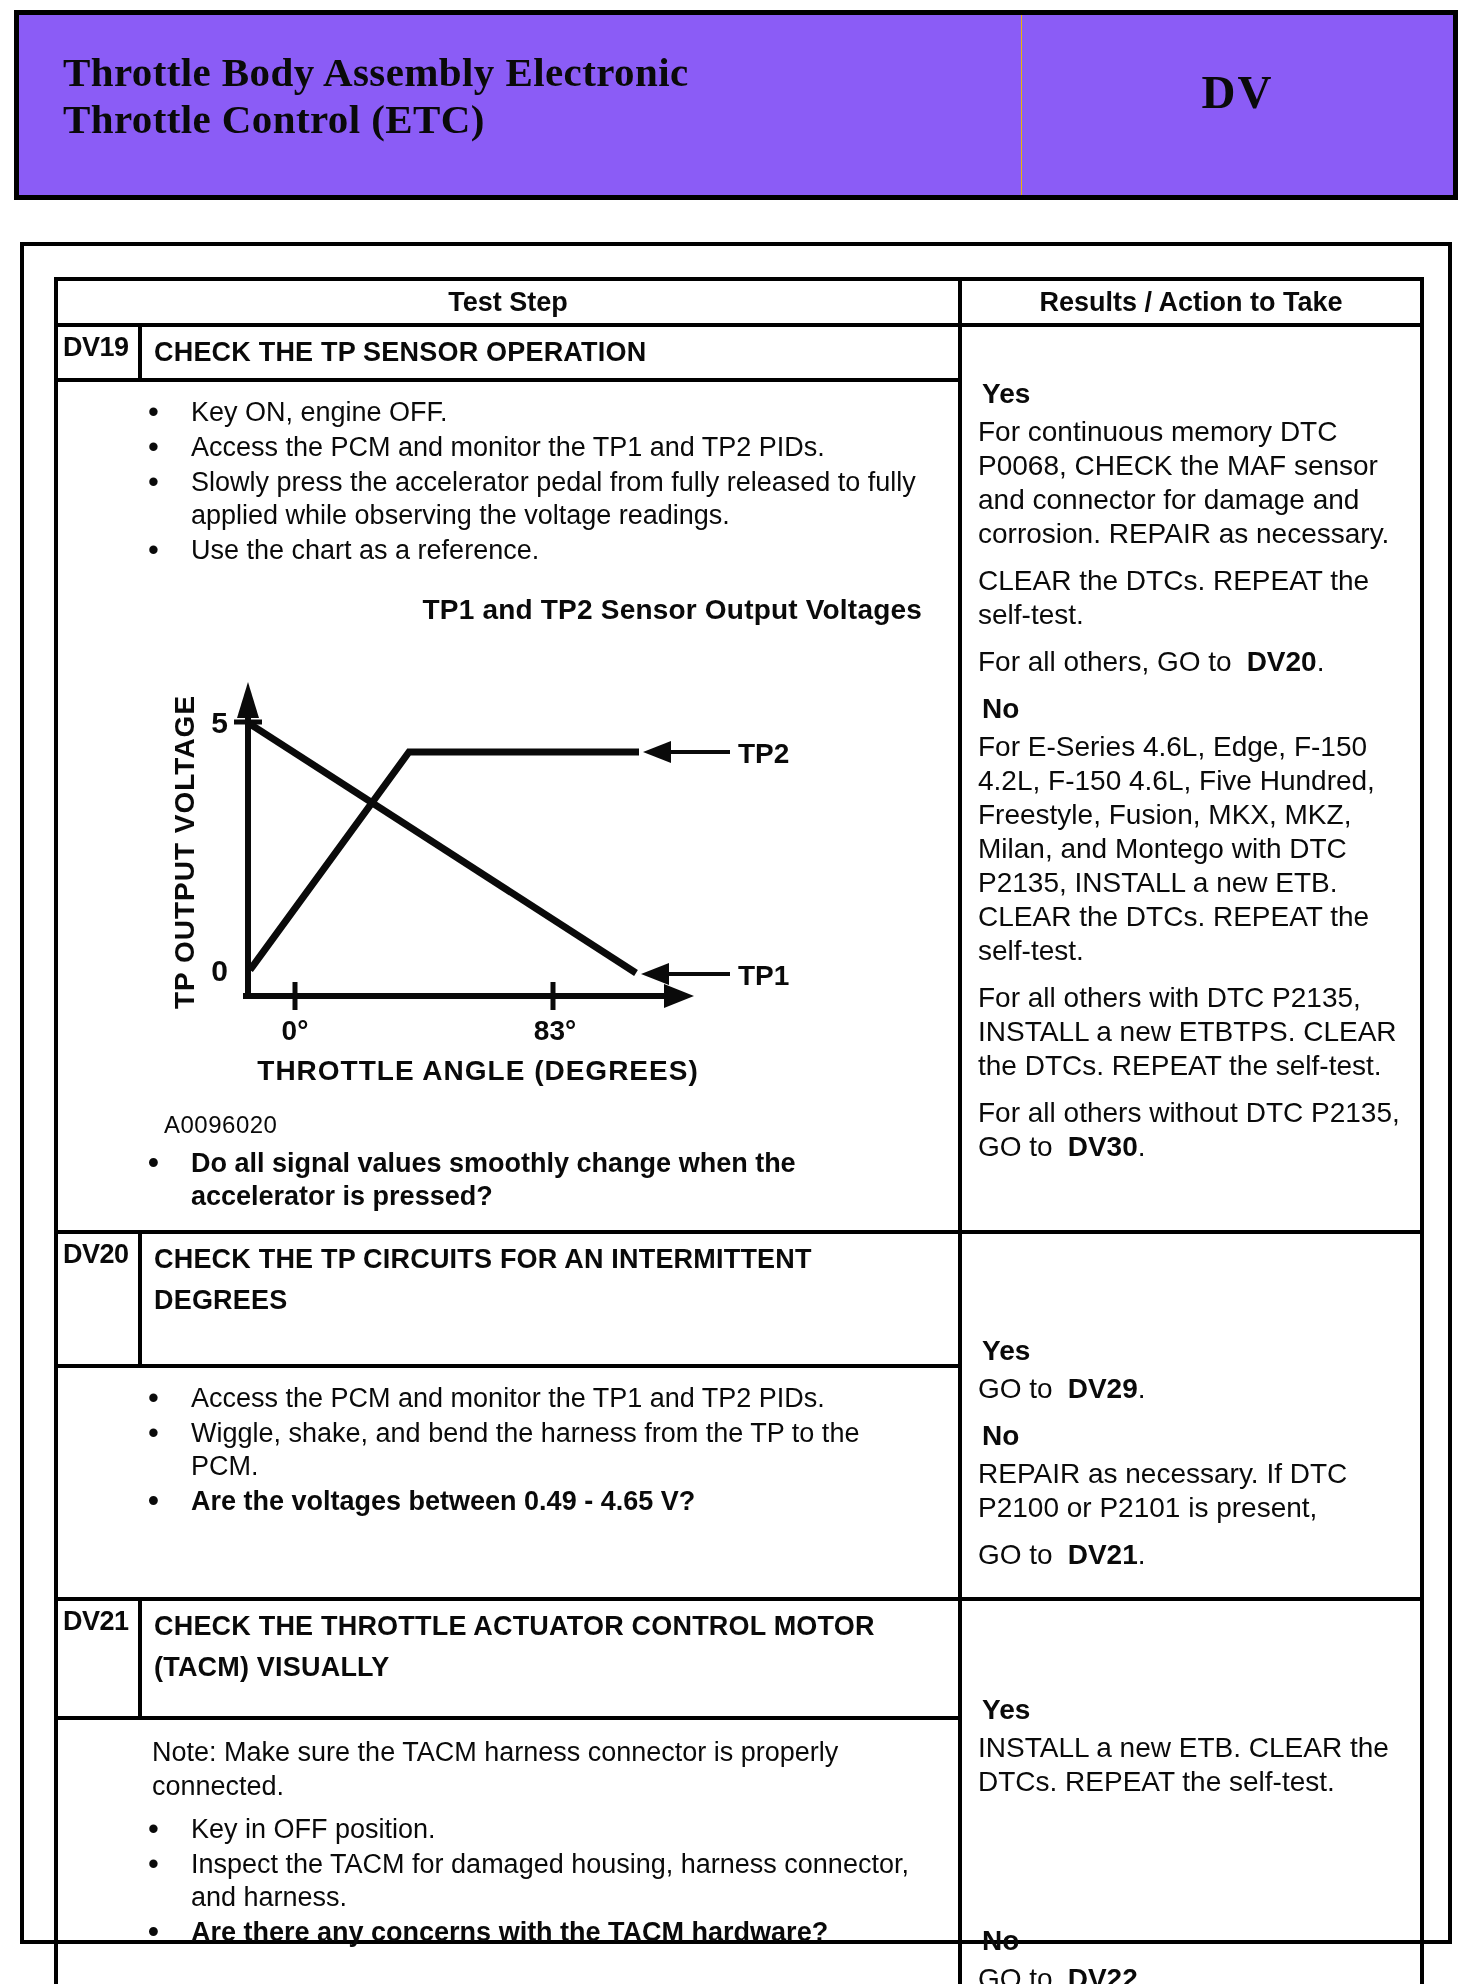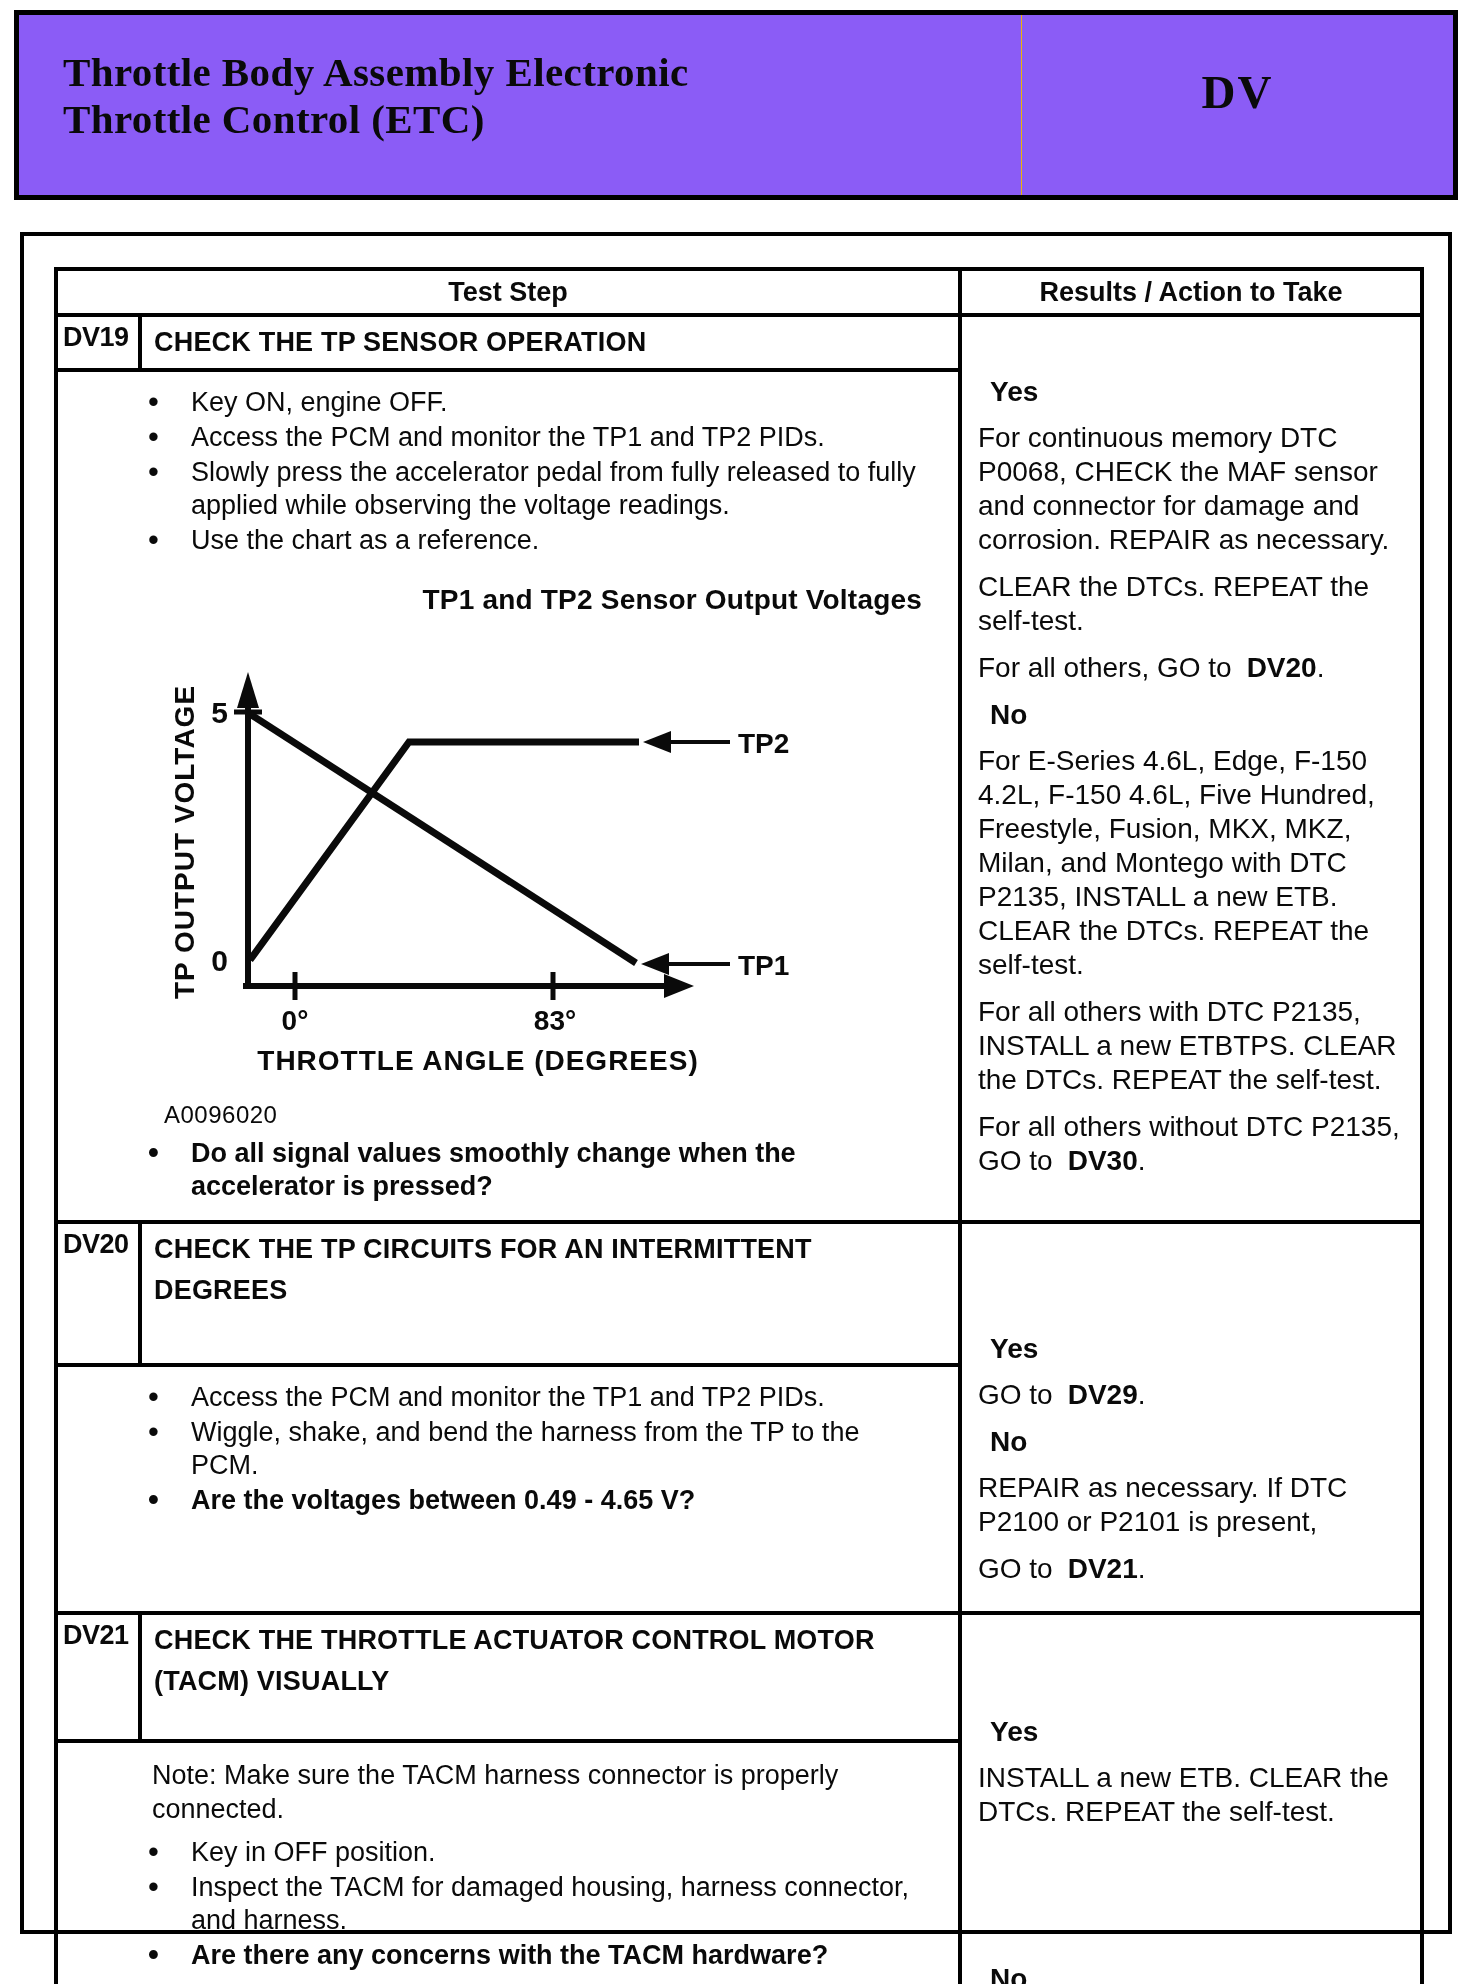--- a/index.html
+++ b/index.html
@@ -22,21 +22,21 @@
   .header-right{
     width:432px;border-left:1px solid #eab308;display:flex;
     align-items:center;justify-content:center;box-sizing:border-box;
   }
   .header-code{
     font-family:"Liberation Serif","DejaVu Serif",serif;font-weight:700;
     font-size:47px;letter-spacing:2px;padding-bottom:26px;
   }
   
   .outer-box{
-    position:absolute;top:232px;left:20px;width:1432px;height:1702px;
+    position:absolute;top:242px;left:20px;width:1432px;height:1702px;
     border:4px solid #000;box-sizing:border-box;padding:31px 0 0 30px;background:#fff;
   }
   
   table.pp{border-collapse:collapse;table-layout:fixed;width:1366px;}
   .c-id{width:84px;}.c-step{width:820px;}.c-res{width:462px;}
   table.pp th,table.pp td{border:4px solid #000;vertical-align:top;box-sizing:border-box;}
   table.pp thead th{
     font-size:27px;font-weight:700;text-align:center;padding:6px 0 5px 0;line-height:31px;
   }
   td.dvlab{
@@ -63,21 +63,21 @@
   .chart-heading{font-weight:700;font-size:28px;margin:27px 0 0 2px;letter-spacing:.2px;text-align:right;}
   .chart-wrap{margin:10px 0 0 34px;}
   .figure-id{font-size:24px;margin:2px 0 0 80px;letter-spacing:.5px;}
   ul.bullets.q{margin-top:8px;}
   
   td.res{padding:12px 20px 12px 16px;font-size:28px;line-height:34px;}
   td.res-19{padding-top:46px;}
   td.res-20{padding-top:96px;}
   td.res-21{padding-top:88px;}
   td.res p{margin:0 0 13px 0;}
-  td.res p.rlabel{margin:12px;font-weight:700;}
+  td.res p.rlabel{margin:4px;font-weight:700;}
   td.res .code{font-weight:700;margin-left:15px;}
   .gap21{height:108px;}
   
   .sensor-chart line,.sensor-chart polyline{stroke:#0a0a0a;}
   .sensor-chart polygon{fill:#0a0a0a;stroke:none;}
   .sensor-chart text{
     font-family:"Liberation Sans","DejaVu Sans",sans-serif;fill:#0a0a0a;font-weight:700;
   }
   .ctick{font-size:30px;}
   .cxtick{font-size:28px;}

